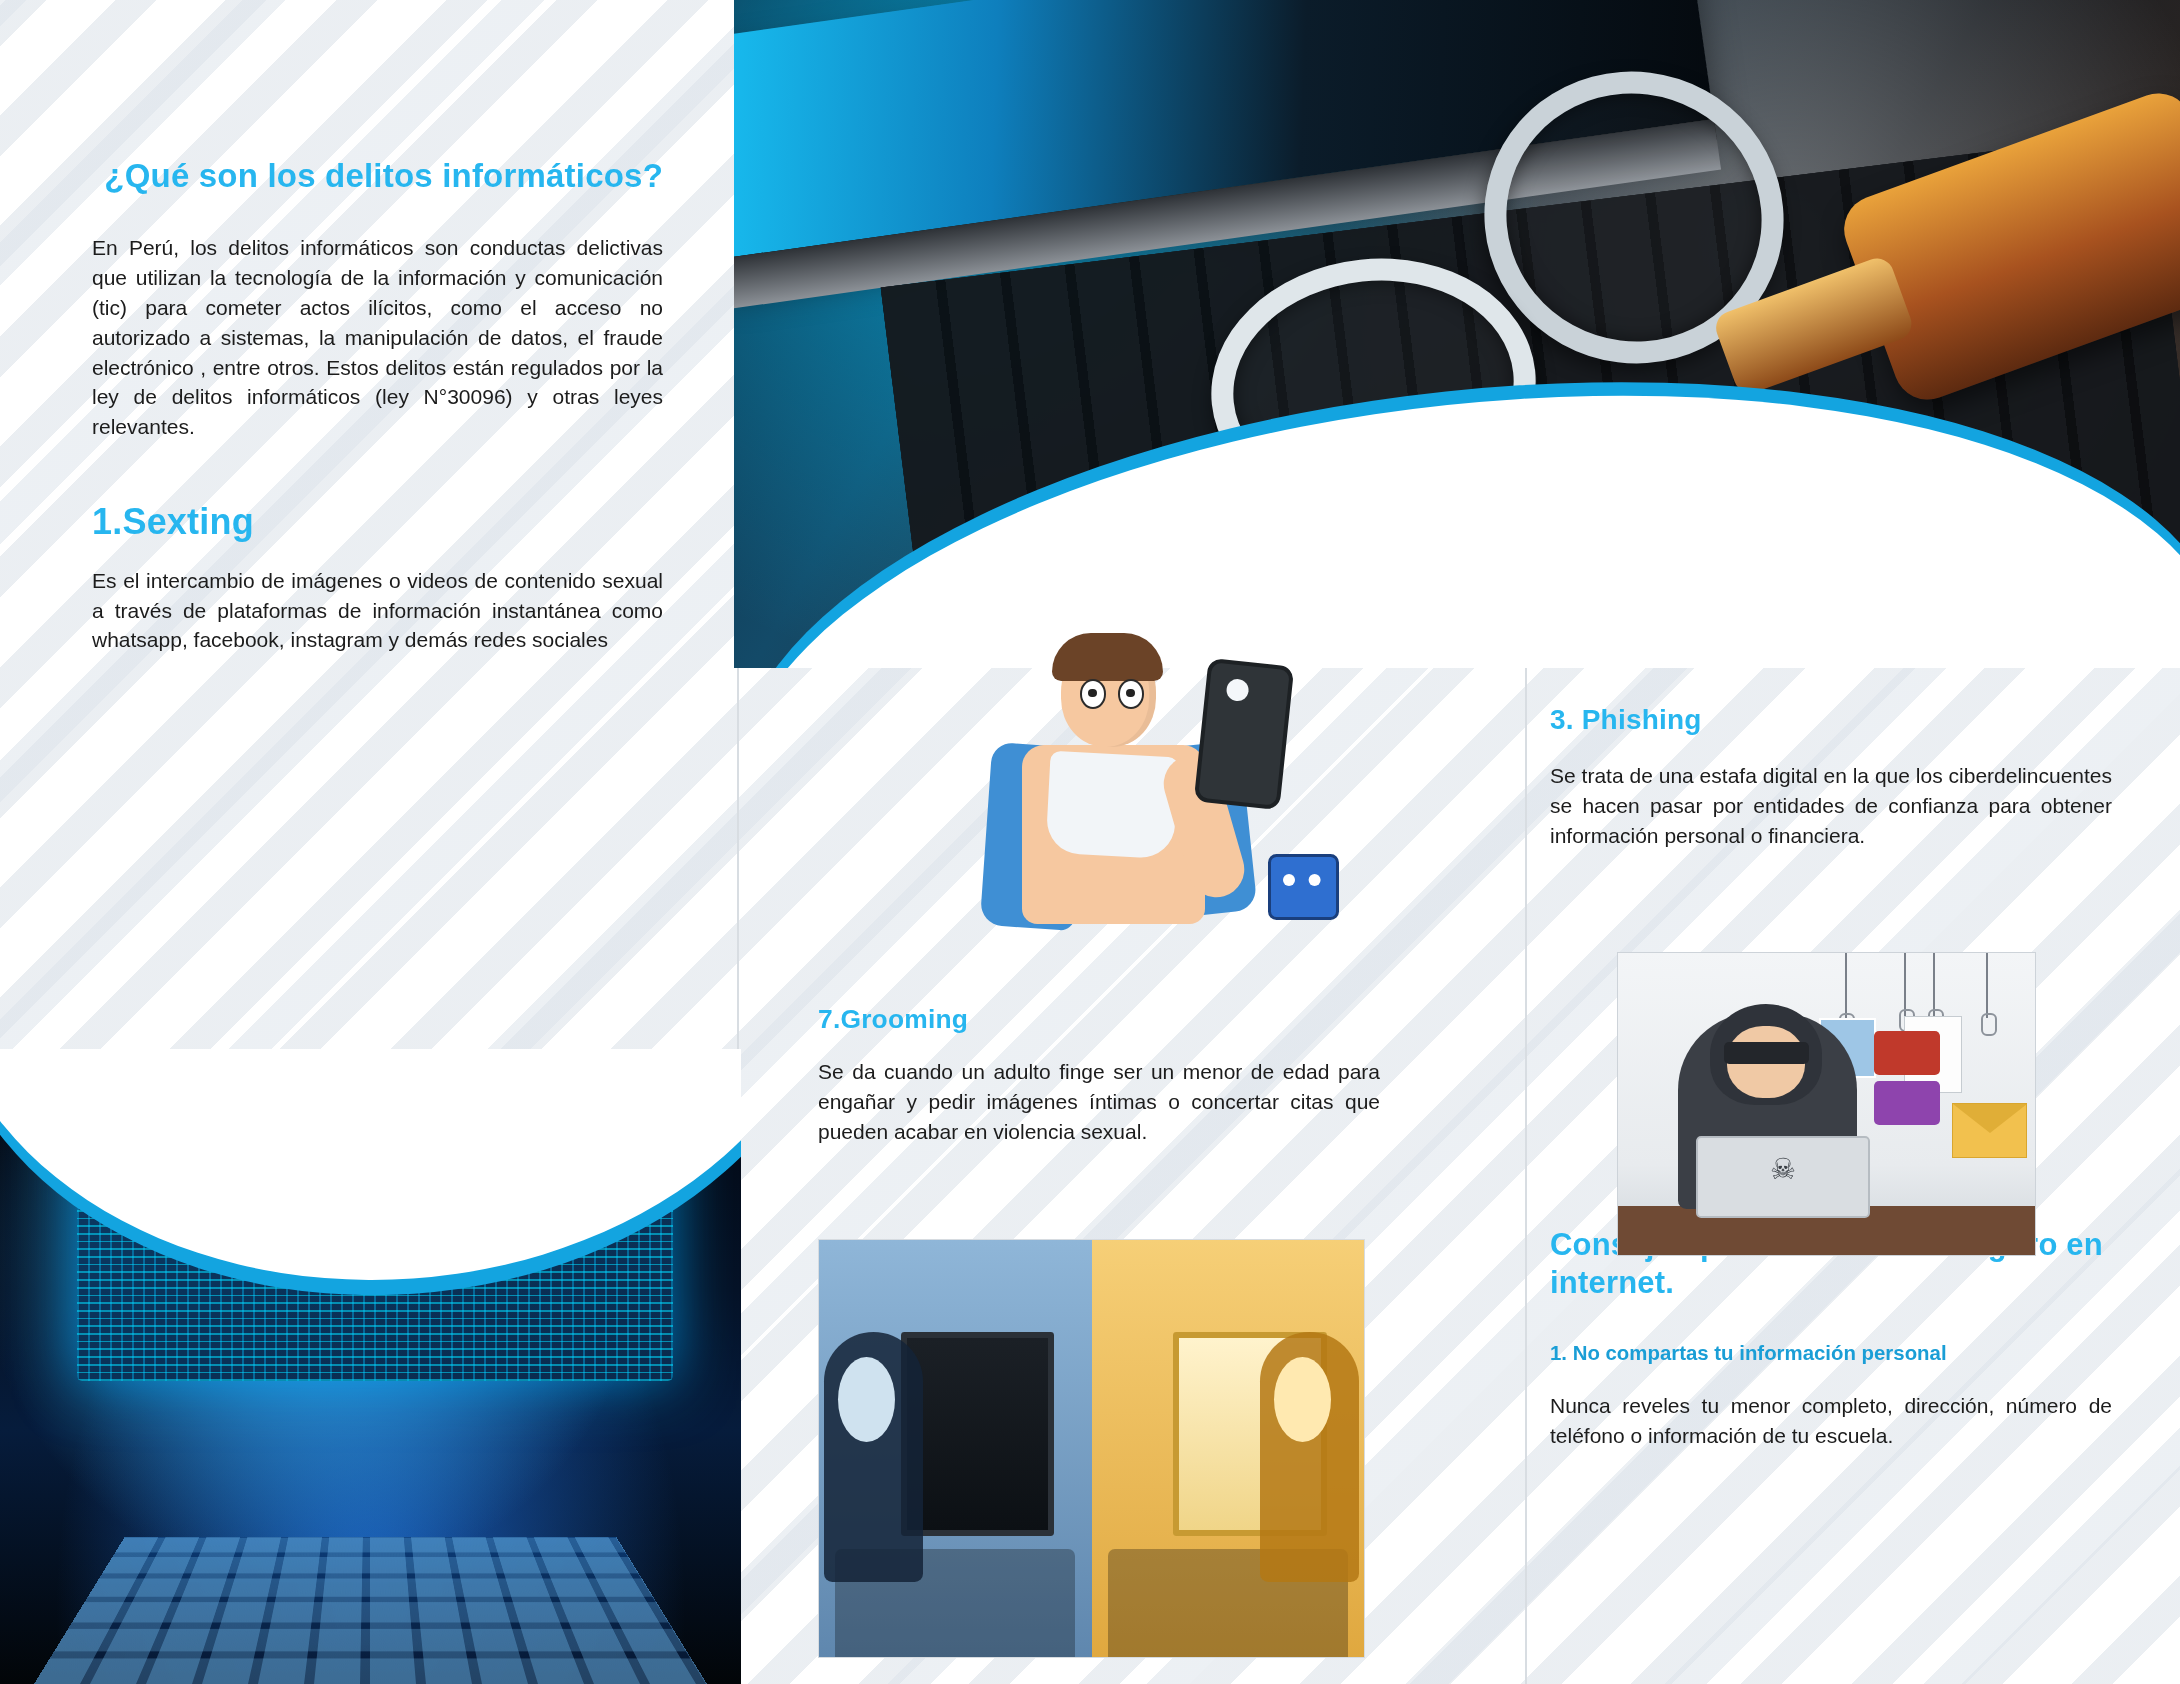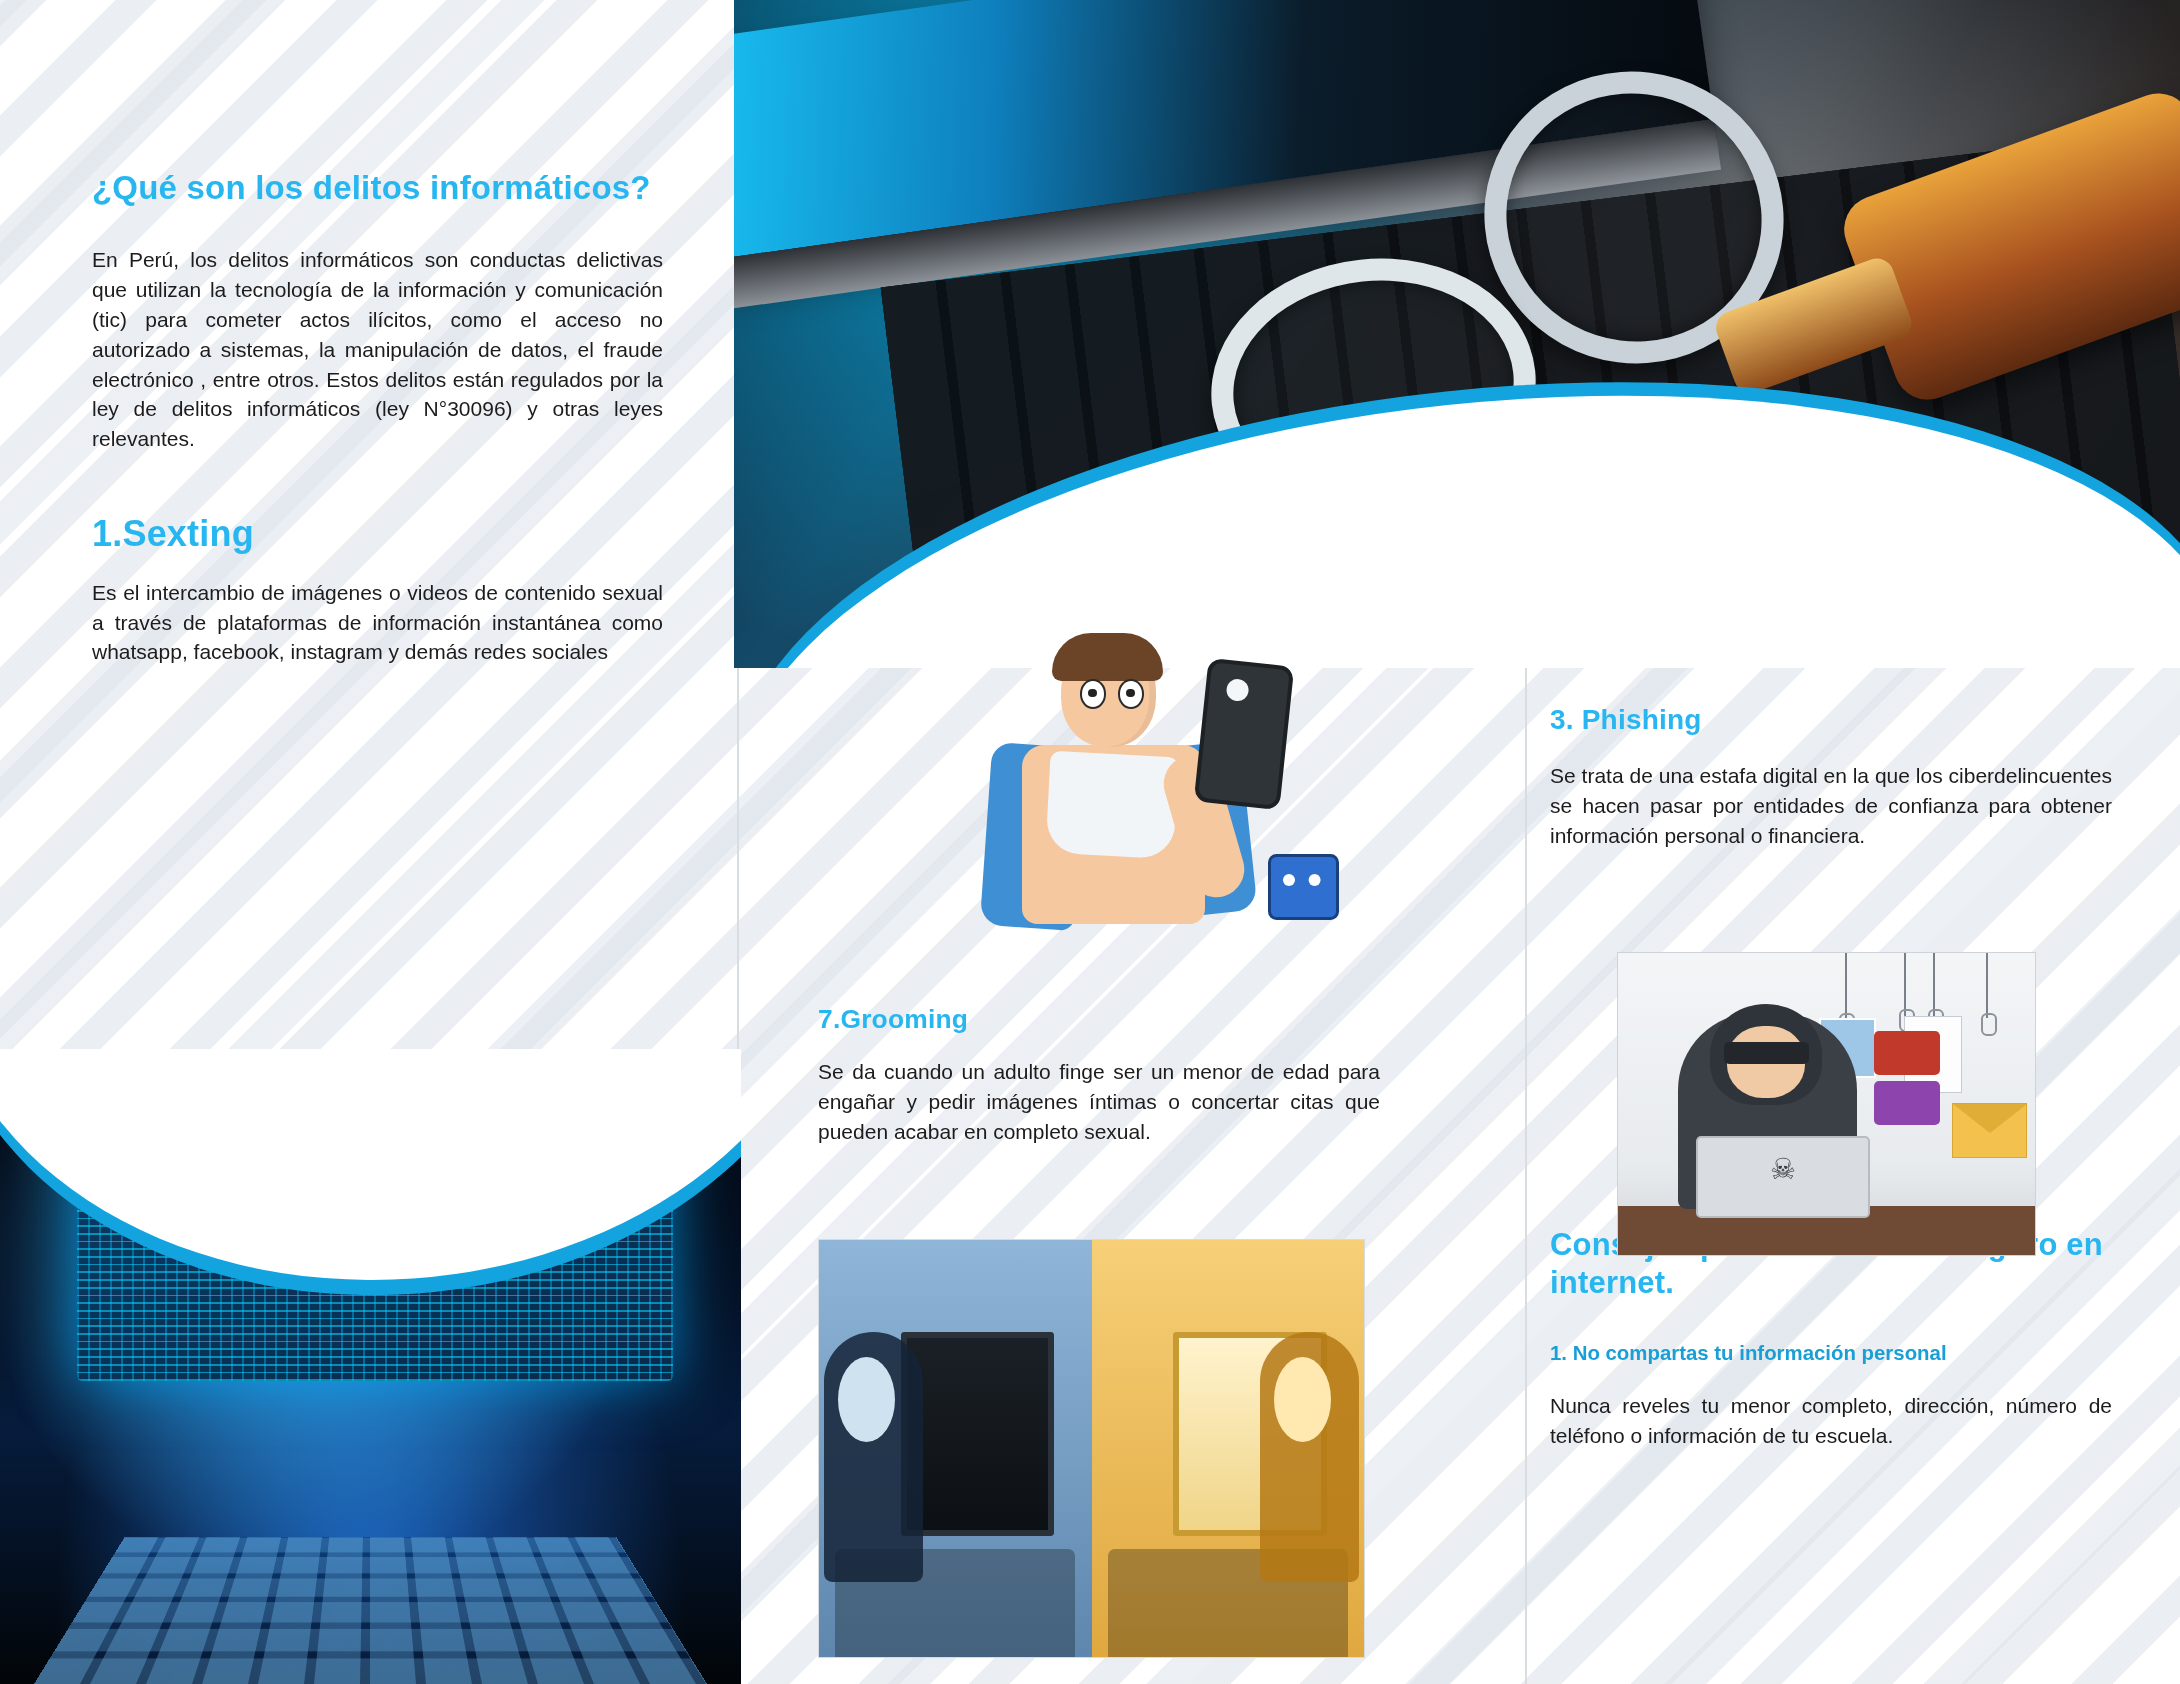--- a/index.html
+++ b/index.html
@@ -210,21 +210,21 @@
   p.body {
     margin: 0;
     font-size: 21px;
     line-height: 1.42;
     color: #1c1c1c;
     text-align: justify;
   }
 
   
   .left-col { left: 92px; top: 152px; width: 571px; }
-  .left-col .block-1 { margin-top: 16px; }
+  .left-col .block-1 { margin-top: 4px; text-align: right; }
   .left-col p.intro { margin-top: 37px; }
   .left-col h2.common { margin-top: 46px; }
   .left-col h2.sexting { margin-top: 58px; font-size: 36px; }
   .left-col p.sexting-body { margin-top: 22px; }
 
   
   .mid-col { left: 818px; top: 1003px; width: 562px; }
   .mid-col h2 { font-size: 26.4px; }
   .mid-col p { margin-top: 22px; }
 
@@ -457,21 +457,21 @@
       </div>
     <div class="eye r">
         <i></i>
       </div>
     <div class="phone"></div>
     <div class="bluechar"></div>
   </div>
 
   <div class="col mid-col">
     <h2 class="heading h-sub">7.Grooming</h2>
-    <p class="body">Se da cuando un adulto finge ser un menor de edad para engañar y pedir imágenes íntimas o concertar citas que pueden acabar en completo sexual.</p>
+    <p class="body">Se da cuando un adulto finge ser un menor de edad para engañar y pedir imágenes íntimas o concertar citas que pueden acabar en violencia sexual.</p>
   </div>
 
   <div class="groom-ill">
     <div class="half blue">
       <div class="desk"></div>
       <div class="monitor"></div>
       <div class="person">
         <div class="face"></div>
       </div>
     </div>

